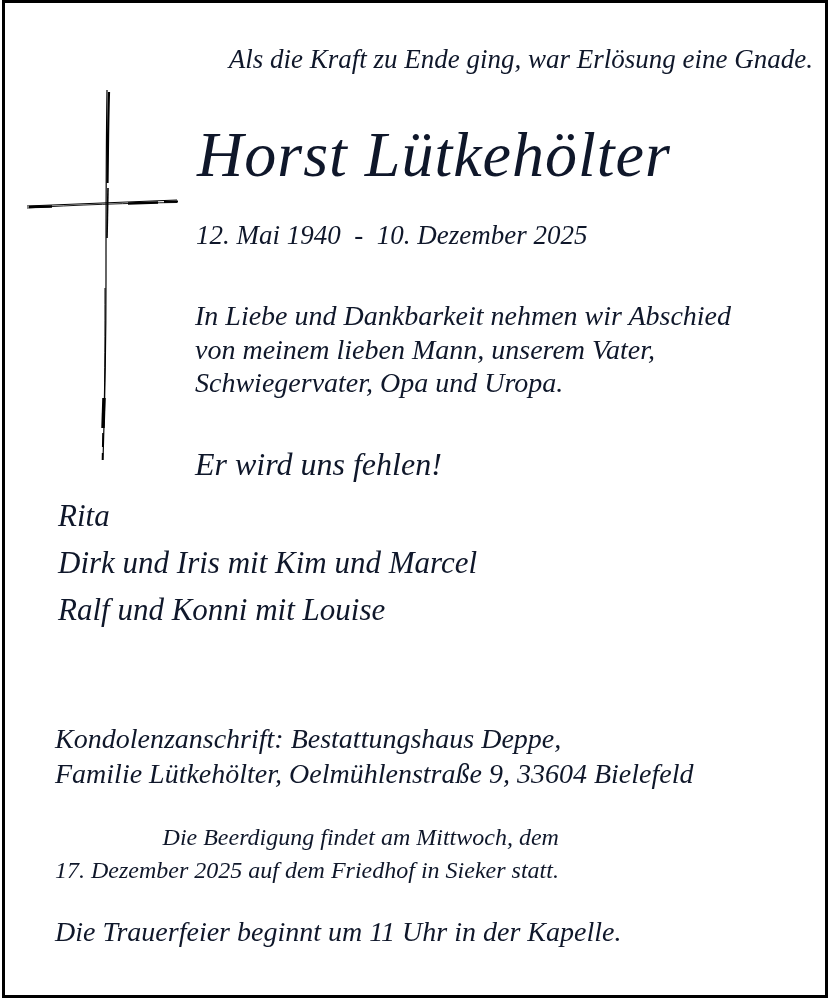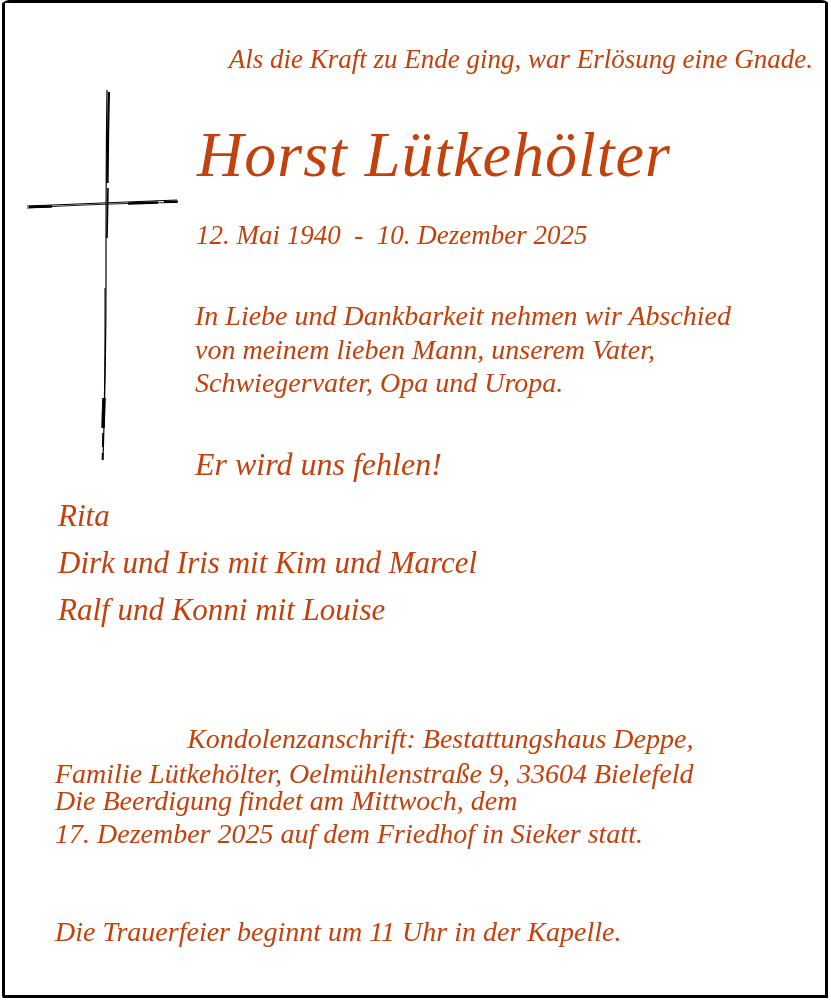--- a/index.html
+++ b/index.html
@@ -5,25 +5,24 @@
   html, body {
     margin: 0;
     padding: 0;
     background: #ffffff;
   }
   .notice {
     position: relative;
     width: 831px;
     height: 1000px;
     background: #ffffff;
-    color: #c2410c;
+    color: #0f172a;
     font-family: "Liberation Serif", serif;
     font-style: italic;
     overflow: hidden;
-    border-radius: 9px;
   }
   .frame {
     position: absolute;
     left: 2px;
     top: 0;
     right: 3px;
     bottom: 2px;
     border: 3px solid #000000;
     pointer-events: none;
   }
@@ -68,28 +67,28 @@
     line-height: 47px;
     white-space: nowrap;
     font-style: italic;
   }
   .condolence {
     left: 55px;
     top: 721px;
     font-size: 28px;
     line-height: 35px;
     white-space: nowrap;
-    text-align: right;
   }
   .burial {
     left: 55px;
-    top: 784px;
-    font-size: 28px;
+    top: 821px;
+    font-size: 24px;
     line-height: 33px;
     white-space: nowrap;
+    text-align: right;
   }
   .service {
     left: 55px;
     top: 916px;
     font-size: 28px;
     white-space: nowrap;
   }
   .cross {
     position: absolute;
     left: 18px;

